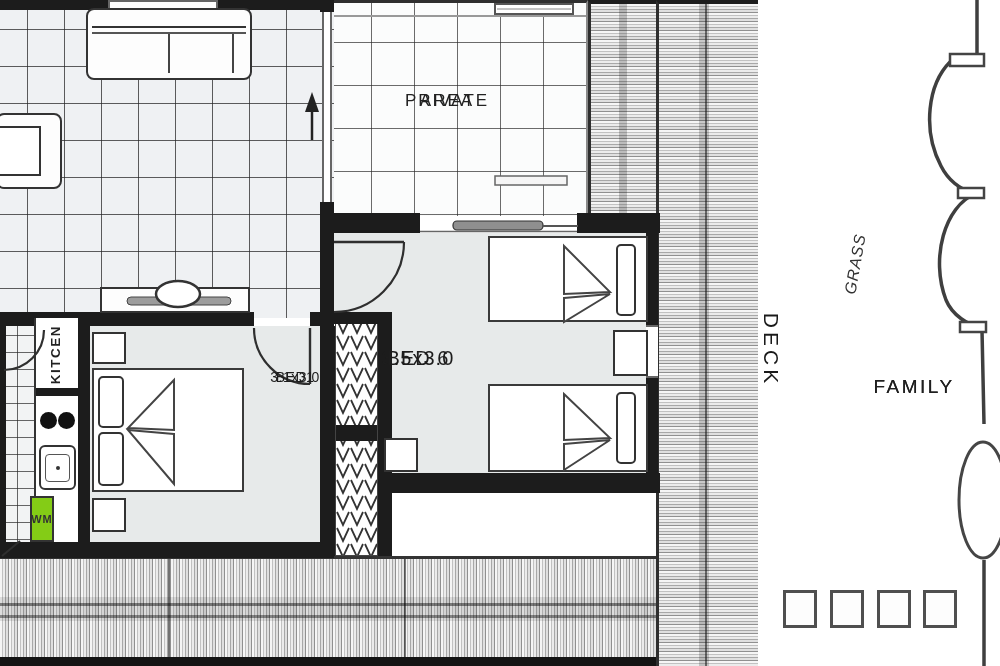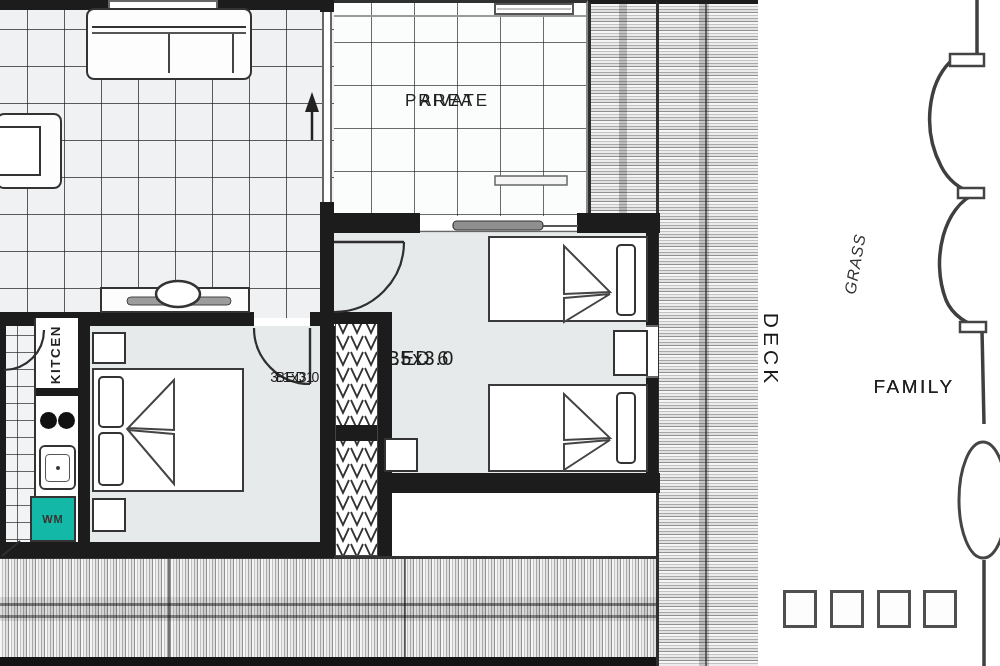--- a/index.html
+++ b/index.html
@@ -81,21 +81,21 @@
   .bed{background:#fff;border:2px solid #3a3a3a;}
   .bed .pillow{border:2px solid #333;border-radius:5px;background:#fff;}
   .bed-a{left:488px;top:236px;width:160px;height:86px;}
   .bed-b{left:488px;top:384px;width:160px;height:88px;}
   .bed-a .pillow,.bed-b .pillow{left:126px;top:6px;width:20px;height:72px;}
   .double-bed{left:92px;top:368px;width:152px;height:124px;}
   .double-bed .pillow-1{left:4px;top:6px;width:26px;height:52px;}
   .double-bed .pillow-2{left:4px;top:62px;width:26px;height:54px;}
   .bed svg{left:0;top:0;}
   .nightstand{background:#fff;border:2px solid #333;}
-  .wm-box{left:30px;top:496px;width:46px;height:46px;background:#14b8a6;border:2.5px solid #333;
+  .wm-box{left:30px;top:496px;width:24px;height:46px;background:#84cc16;border:2.5px solid #333;
           display:flex;align-items:center;justify-content:center;font-size:11px;letter-spacing:1px;color:#333;font-weight:700;}
   .stone{width:34px;height:38px;background:#fdfdfd;border:3px solid #4f4f4f;top:590px;}
 
   
   .lbl{display:flex;flex-direction:column;align-items:center;justify-content:center;text-align:left;}
   .family-label{left:132px;top:130px;width:78px;height:74px;background:#fff;font-size:15.5px;line-height:19px;letter-spacing:.5px;font-weight:500;}
   .area-covered-label{left:352px;top:78px;width:190px;height:46px;font-size:17px;line-height:20px;letter-spacing:2px;color:#222;}
   .bed2-label{left:354px;top:336px;width:128px;height:44px;font-size:20px;line-height:21px;letter-spacing:1px;}
   .bed1-label{left:252px;top:356px;width:86px;height:42px;font-size:14px;line-height:20px;letter-spacing:.5px;}
   .kitchen-label{left:30px;top:316px;width:52px;height:76px;}

